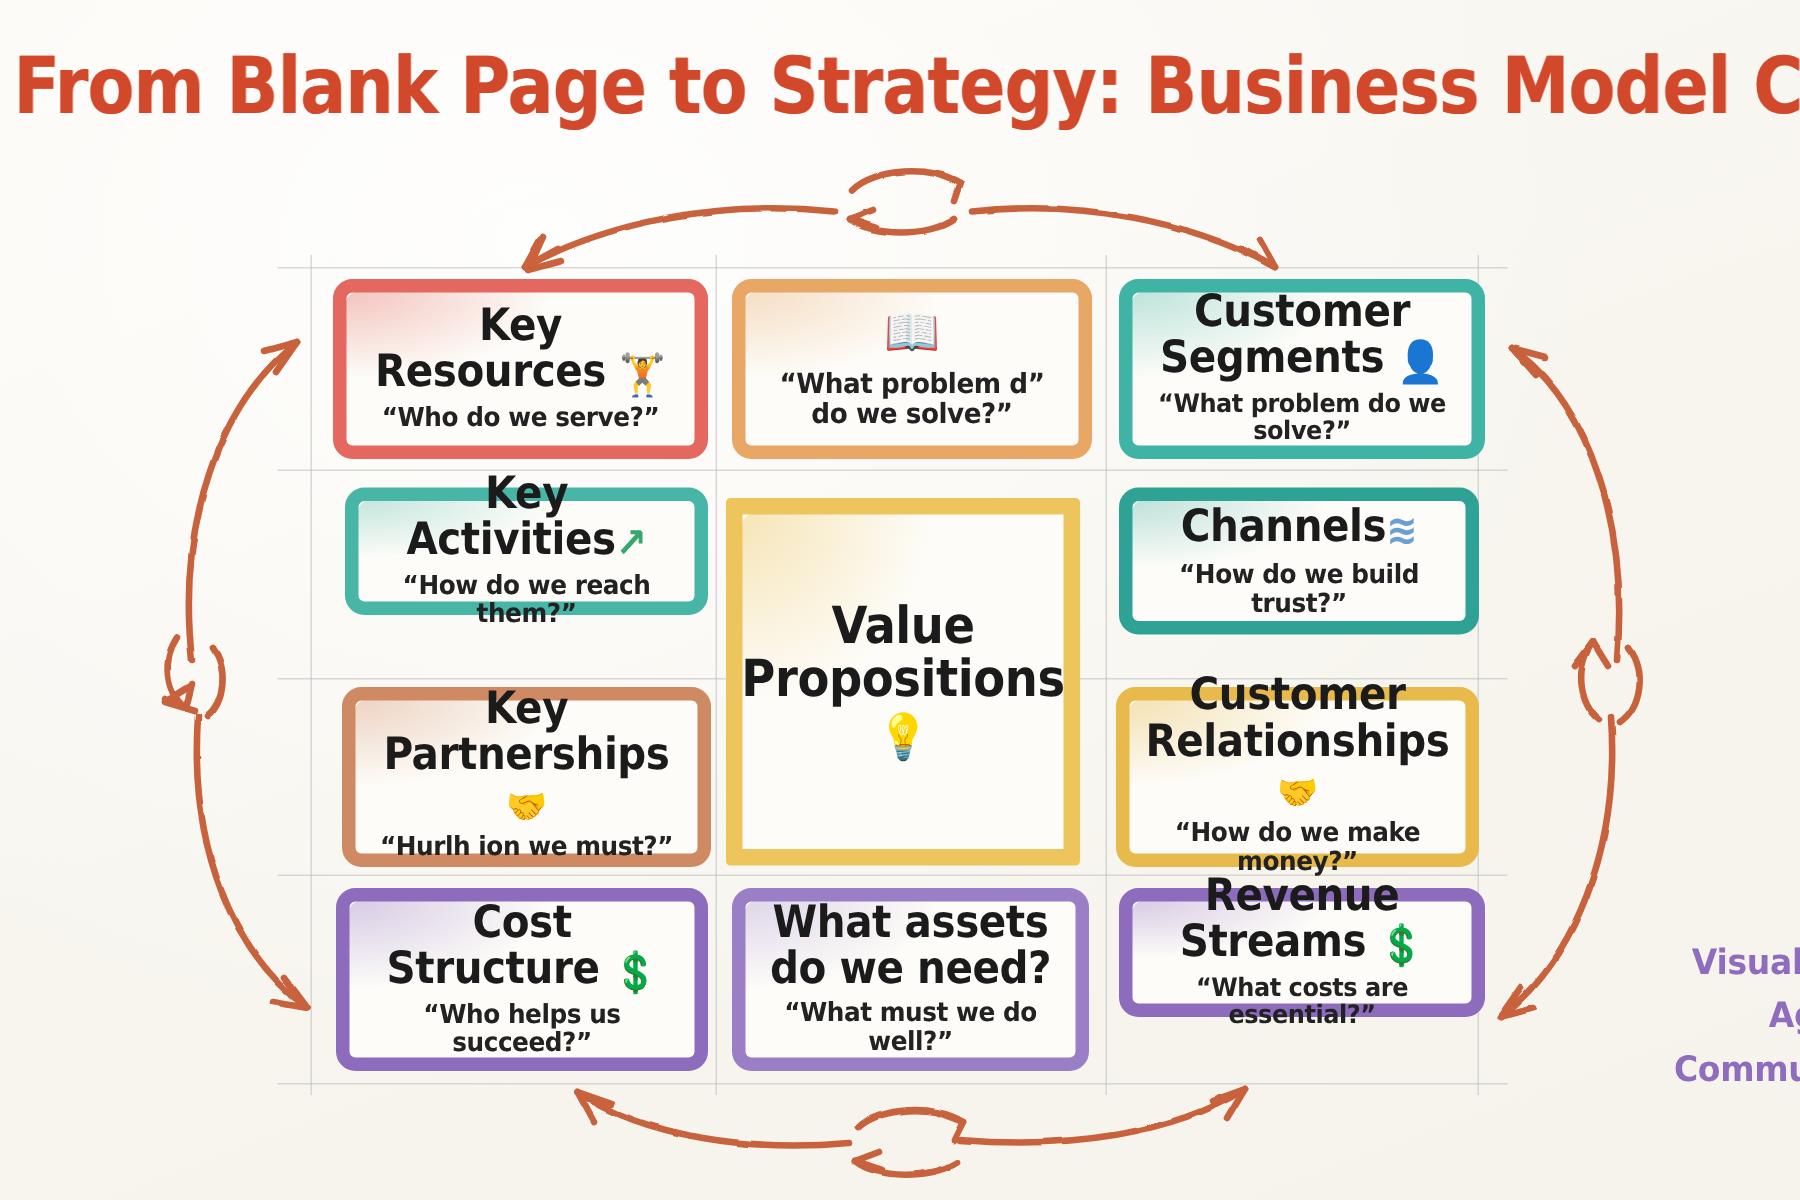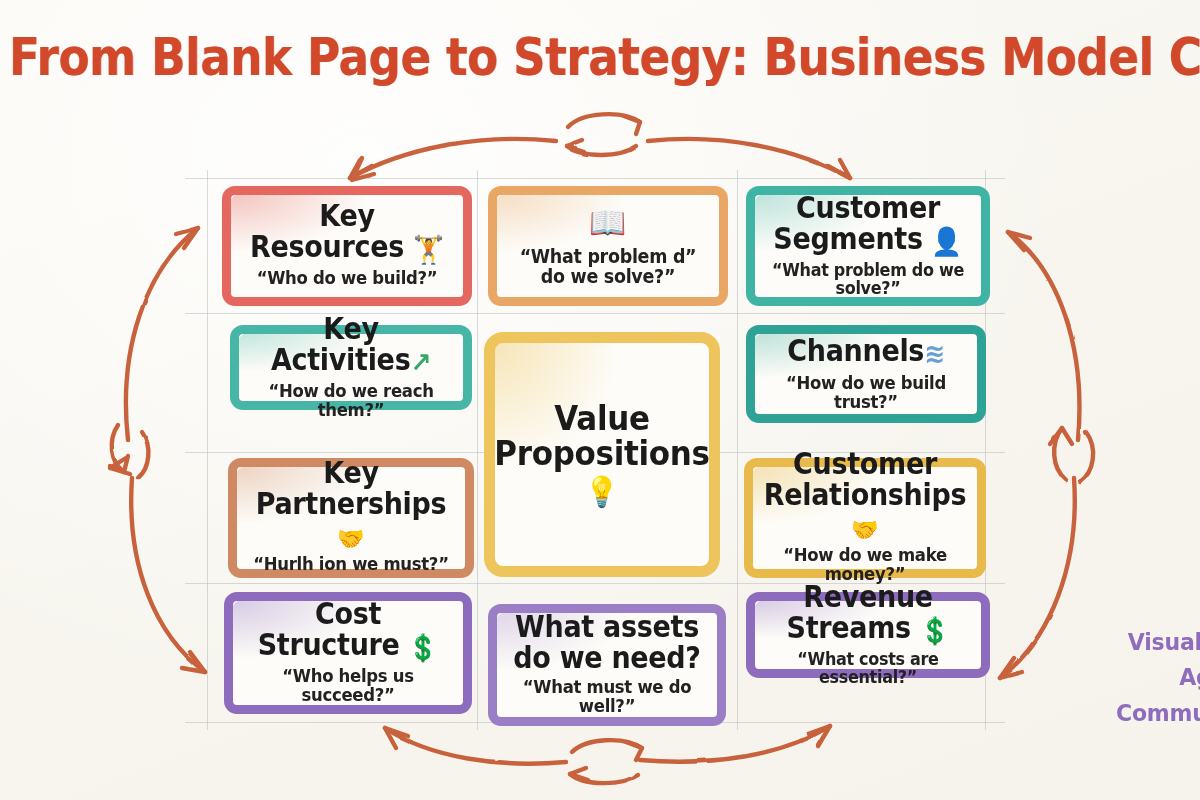--- a/index.html
+++ b/index.html
@@ -101,23 +101,23 @@
   }
 
   
   .c-red    { border-color: #e4685f; --shade: rgba(228,104,95,0.38); border-radius: 13px; }
   .c-peach  { border-color: #e8a765; --shade: rgba(232,167,101,0.36); border-radius: 13px; }
   .c-teal   { border-color: #3fb3a4; --shade: rgba(63,179,164,0.34); border-radius: 13px; }
   .c-teal2  { border-color: #47b6a6; --shade: rgba(71,182,166,0.32); border-radius: 13px; }
   .c-teal3  { border-color: #2ea294; --shade: rgba(46,162,148,0.30); border-radius: 13px; }
   .c-clay   { border-color: #d08a63; --shade: rgba(208,138,99,0.36); border-radius: 13px; }
   .c-gold   { border-color: #e8b94b; --shade: rgba(232,185,75,0.40); border-radius: 13px; }
-  .c-gold2  { border-color: #eec55c; --shade: rgba(238,197,92,0.42); border-radius: 19px; border-width: 11px; }
+  .c-gold2  { border-color: #eec55c; --shade: rgba(238,197,92,0.42); border-radius: 3px; border-width: 11px; }
   .c-purple { border-color: #8d6bbd; --shade: rgba(141,107,189,0.34); border-radius: 13px; }
-  .c-purple2{ border-color: #9a7ec6; --shade: rgba(154,126,198,0.30); border-radius: 13px; margin-top: 12px; }
+  .c-purple2{ border-color: #9a7ec6; --shade: rgba(154,126,198,0.30); border-radius: 13px; }
 
   #center-box .ttl { font-size: 31px; }
 
   
   #values {
     position: absolute;
     left: 1068px;
     top: 625px;
     width: 190px;
     color: #8e6cbe;
@@ -156,21 +156,21 @@
 <div class="guide h" style="top:452px; left:185px; width:820px;"></div>
 <div class="guide h" style="top:583px; left:185px; width:820px;"></div>
 <div class="guide h" style="top:722px; left:185px; width:820px;"></div>
 
 <div class="box c-red" id="box-key-resources" style="left:222px; top:186px; width:250px; height:120px;">
   <div class="ttl">
     <span>Key</span><br>
     <span>Resources</span>
     <span class="ico">🏋</span>
   </div>
-  <div class="sub">“Who do we build?”</div>
+  <div class="sub">“Who do we serve?”</div>
 </div>
 
 <div class="box c-peach" id="box-value-prop-top" style="left:488px; top:186px; width:240px; height:120px;">
   <div class="ttl" style="font-size:30px;line-height:1;">
     <span class="ico" style="font-size:30px;">📖</span>
   </div>
   <div class="sub" style="font-size:17.5px;margin-top:10px;">
     <span>“What problem d”</span><br>
     <span>do we solve?”</span>
   </div>

